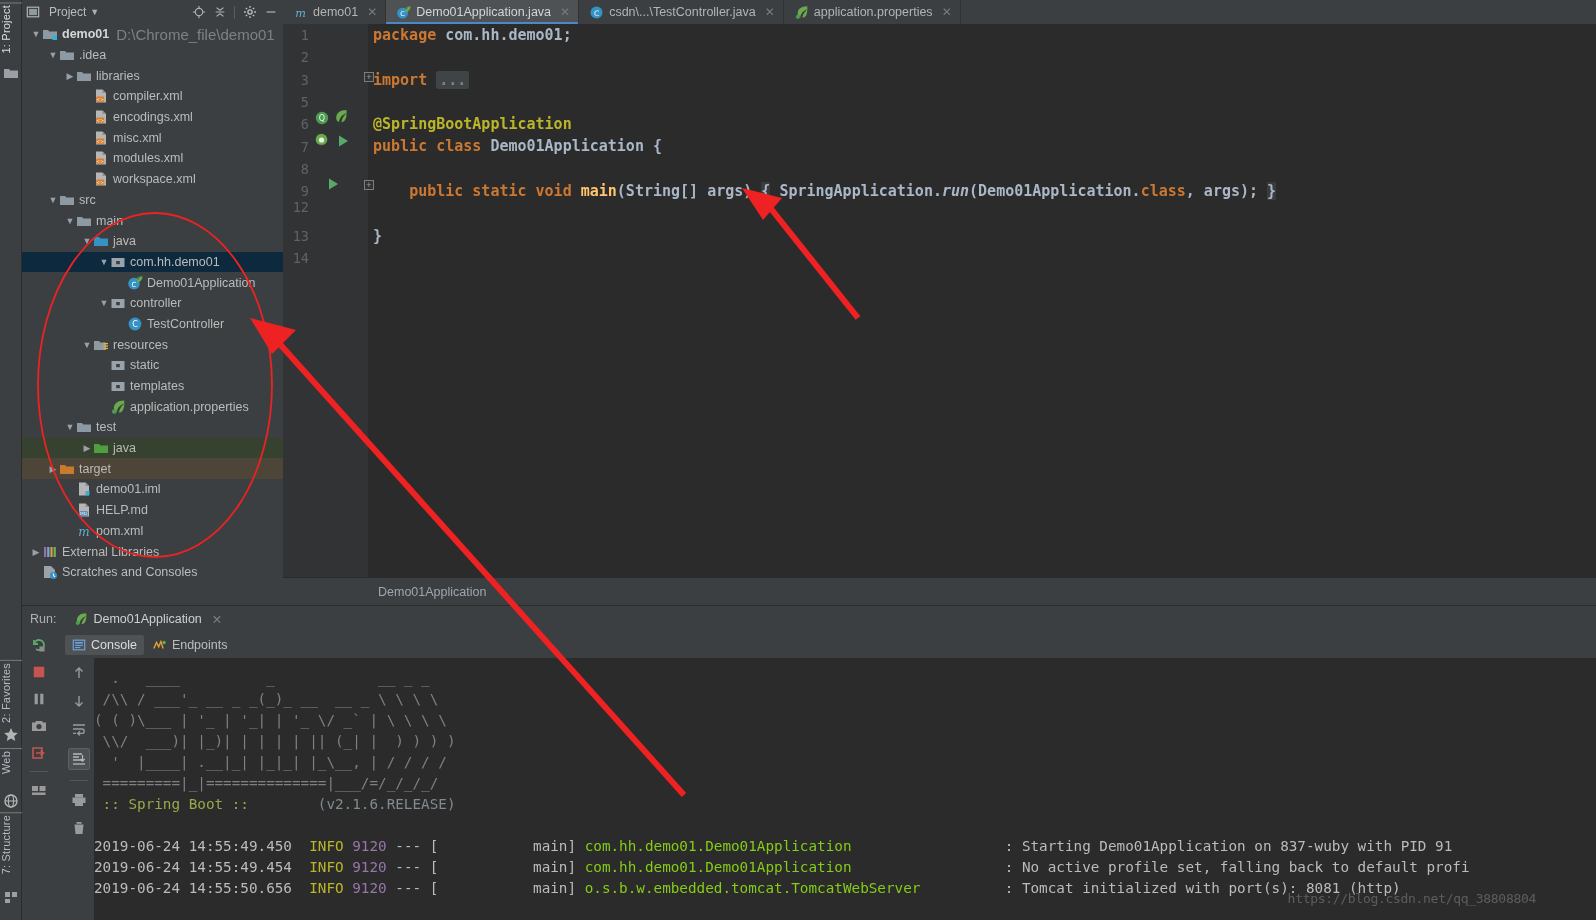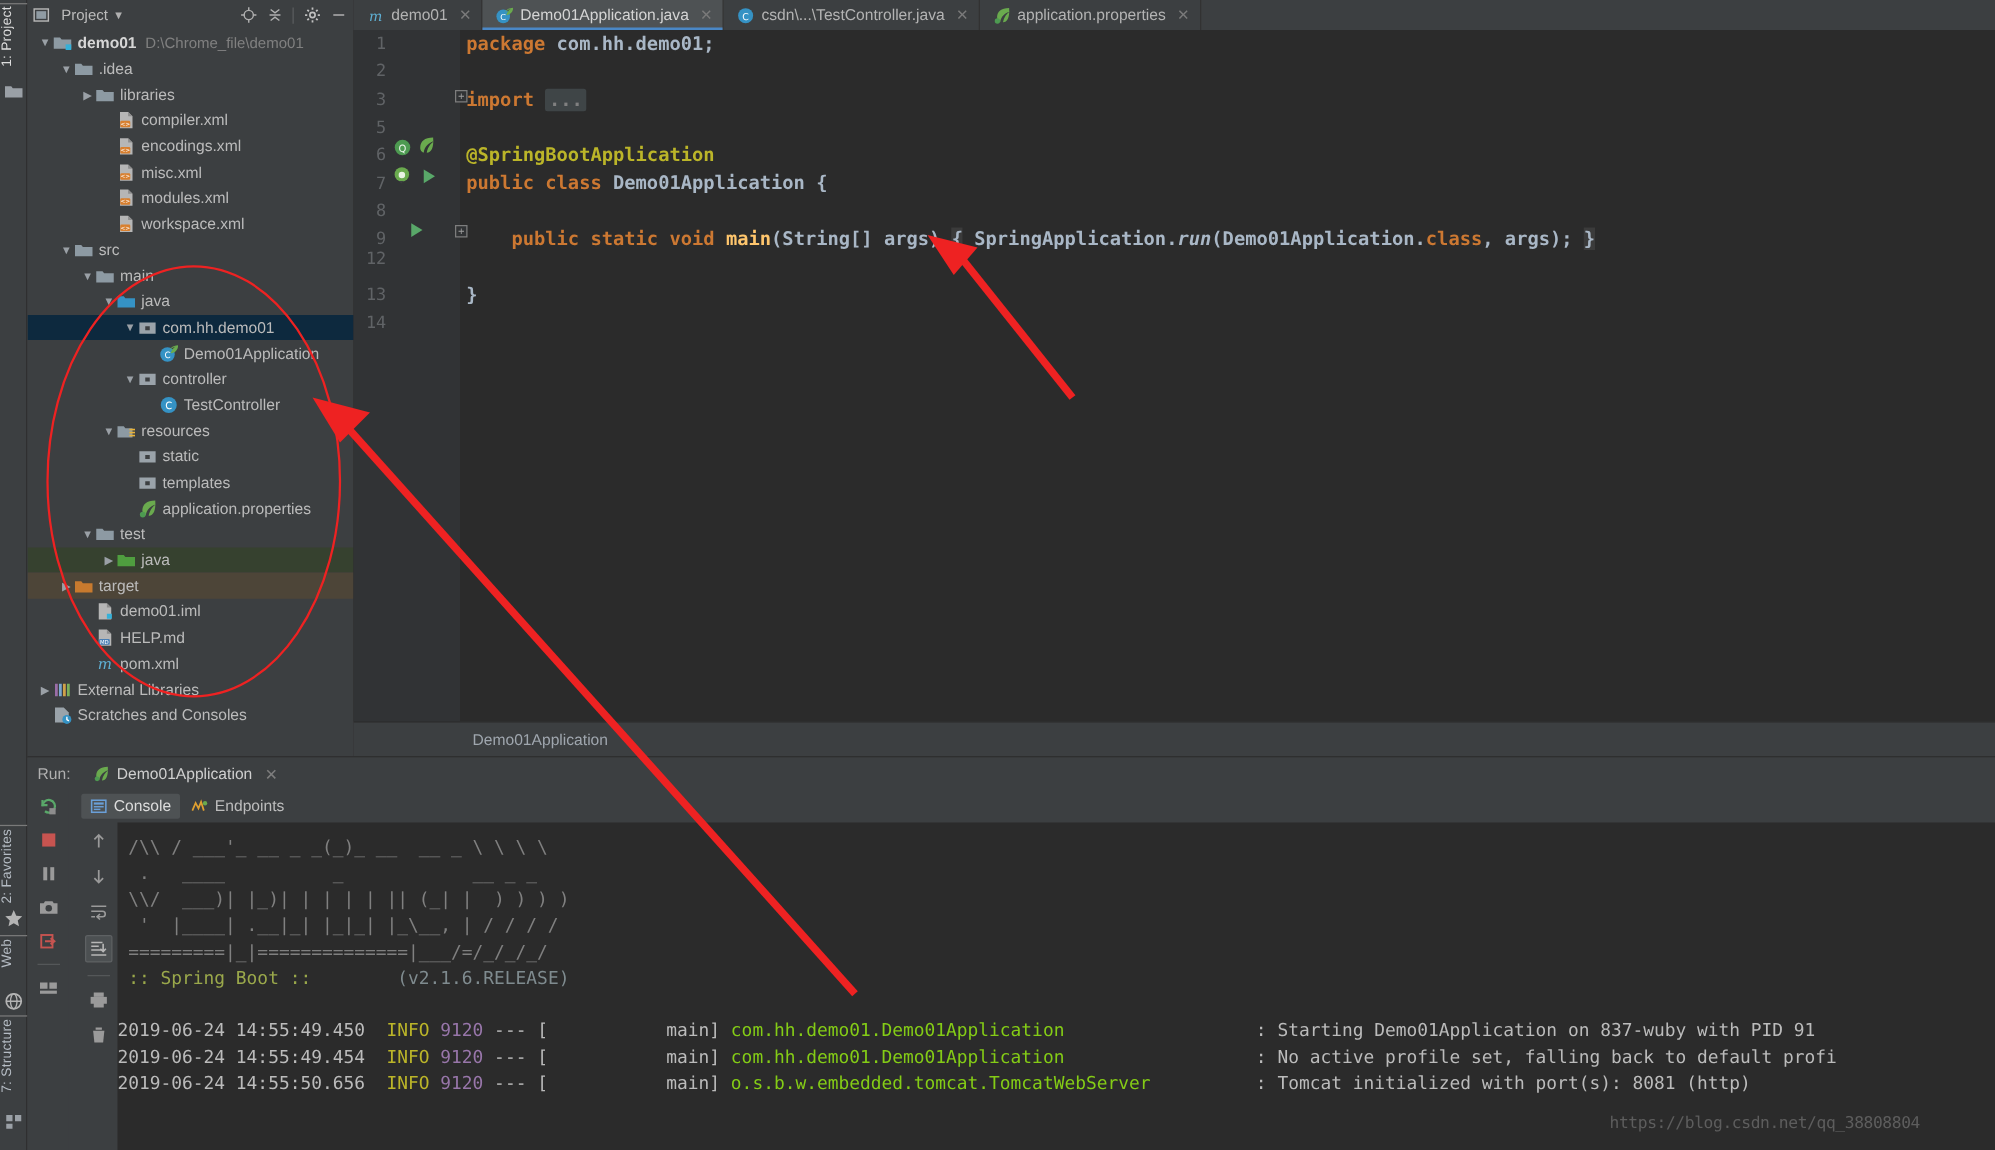--- a/index.html
+++ b/index.html
@@ -54,21 +54,21 @@
     padding-left: 4px;
   }
   .trow.sel { background: #0d293e; }
   .trow.greenrow { background: #36412f; }
   .trow.targetrow { background: #4d4538; }
   .tw { display: inline-block; flex: none; }
   .arrow { width: 12px; text-align: center; color: #9aa0a6; font-size: 9px; }
   .ticon { width: 16px; height: 16px; margin-right: 4px; flex: none; display:inline-block; vertical-align: middle;}
   .tlabel { color: #bbbbbb; }
   .tlabel.bold { font-weight: bold; color: #d6d6d6; }
-  .tpath { color: #808080; margin-left: 7px; font-size: 12px; }
+  .tpath { color: #808080; margin-left: 7px; font-size: 15px; }
 
   
   .editor-area {
     position: absolute; left: 283px; top: 0; width: 1313px; height: 605px;
     background: #2b2b2b;
   }
   .tabbar { height: 24px; background: #3c3f41; display: flex; align-items: stretch; }
   .etab {
     display: flex; align-items: center; gap: 5px; padding: 0 8px 0 10px;
     color: #b3b3b3; font-size: 12.5px; cursor: pointer; position: relative;
@@ -720,22 +720,23 @@
         </span>
         <span class="tbtn">
           <svg width="16" height="16" viewBox="0 0 16 16">
             <path d="M3.5 4.5h9l-1 9.5h-7z" fill="#9a9a9a"></path>
               <rect x="5.5" y="2" width="5" height="1.8" fill="#9a9a9a"></rect>
           </svg>
         </span>
       </div>
 
       <div class="console" id="console">
+          <div class="cl banner">  .   ____          _            __ _ _</div>
           <div class="cl banner"> /\\ / ___'_ __ _ _(_)_ __  __ _ \ \ \ \</div>
-          <div class="cl banner">  .   ____          _            __ _ _</div>
+          <div class="cl banner">( ( )\___ | '_ | '_| | '_ \/ _` | \ \ \ \</div>
           <div class="cl banner"> \\/  ___)| |_)| | | | | || (_| |  ) ) ) )</div>
           <div class="cl banner">  '  |____| .__|_| |_|_| |_\__, | / / / /</div>
           <div class="cl banner"> =========|_|==============|___/=/_/_/_/</div>
           <div class="cl"><span class="b-green"> :: Spring Boot :: </span><span class="b-grey">       (v2.1.6.RELEASE)</span></div>
           <div class="cl"> </div>
           <div class="cl"><span class="log-date">2019-06-24 14:55:49.450</span>  <span class="log-info">INFO</span> <span class="log-pid">9120</span> <span class="log-sep">--- [</span><span class="log-thread">           main]</span> <span class="log-class" style="display: inline-block; width: 420px;">com.hh.demo01.Demo01Application</span><span class="log-msg">: Starting Demo01Application on 837-wuby with PID 91</span></div>
           <div class="cl"><span class="log-date">2019-06-24 14:55:49.454</span>  <span class="log-info">INFO</span> <span class="log-pid">9120</span> <span class="log-sep">--- [</span><span class="log-thread">           main]</span> <span class="log-class" style="display: inline-block; width: 420px;">com.hh.demo01.Demo01Application</span><span class="log-msg">: No active profile set, falling back to default profi</span></div>
           <div class="cl"><span class="log-date">2019-06-24 14:55:50.656</span>  <span class="log-info">INFO</span> <span class="log-pid">9120</span> <span class="log-sep">--- [</span><span class="log-thread">           main]</span> <span class="log-class" style="display: inline-block; width: 420px;">o.s.b.w.embedded.tomcat.TomcatWebServer</span><span class="log-msg">: Tomcat initialized with port(s): 8081 (http)</span></div>
         </div>
     </div>

